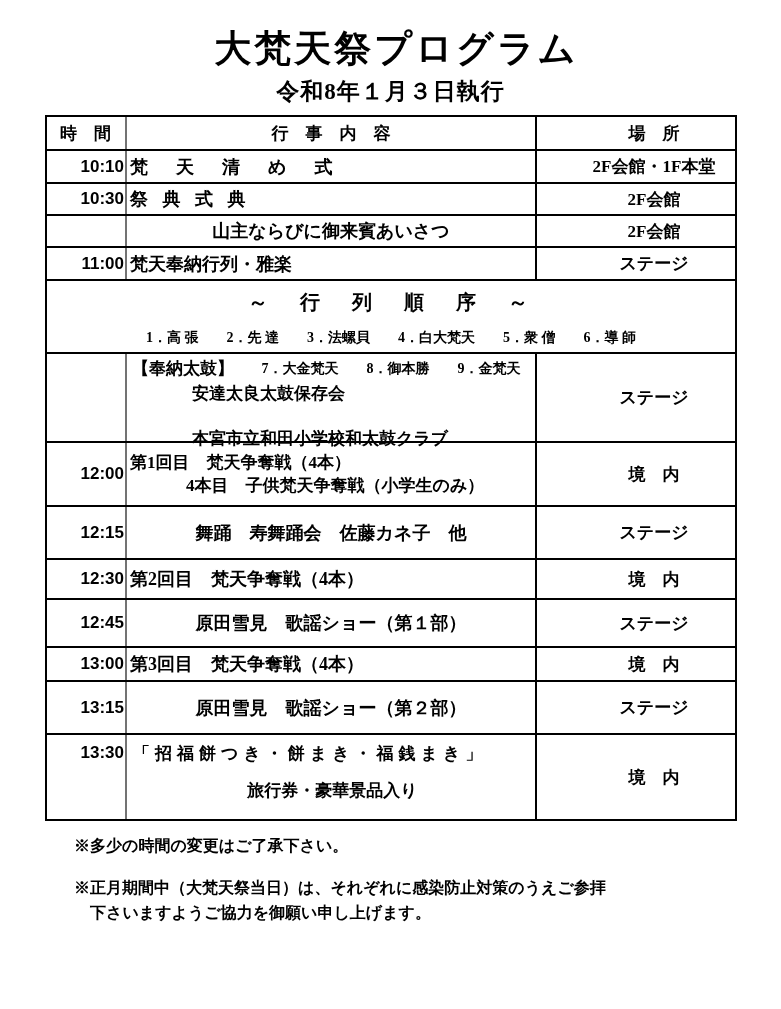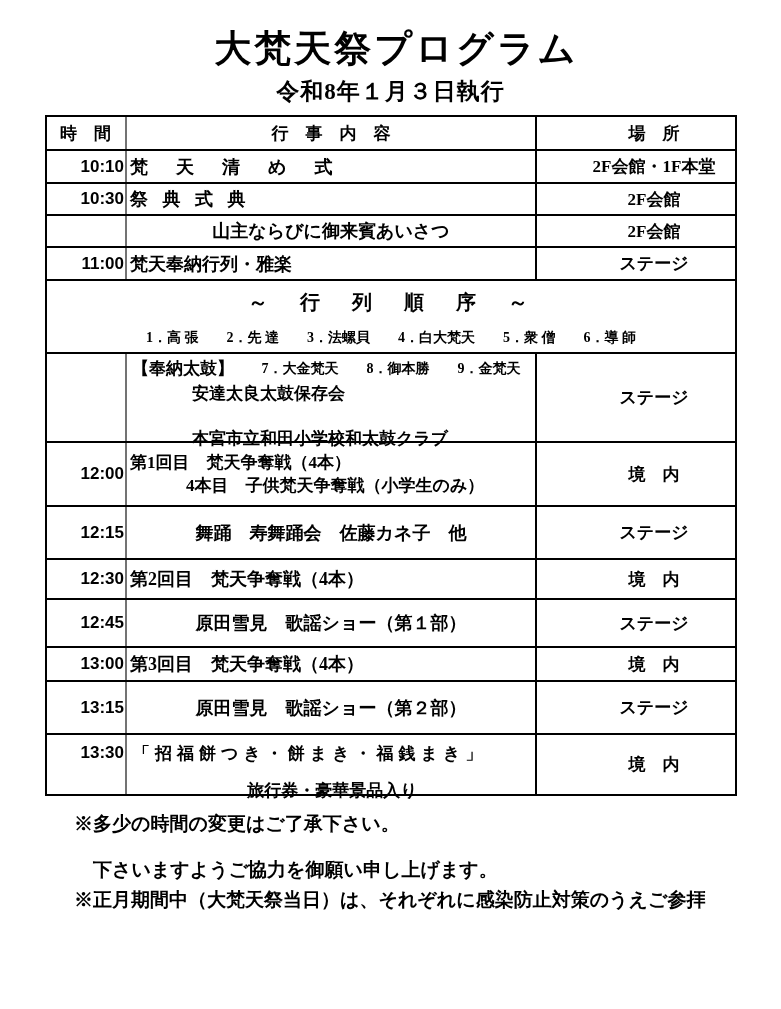--- a/index.html
+++ b/index.html
@@ -54,21 +54,21 @@
   .proc-title { font-size:20px; letter-spacing:6px; margin-top:2px; }
   .proc-line1 { font-size:14px; margin-top:13px; }
   .proc-line2 { font-size:14px; margin-top:13px; }
   .taiko-l1 { padding-left:2px; font-size:17px; }
   .taiko-l2 { padding-left:62px; font-size:17px; margin-top:2px; }
   .taiko-l3 { padding-left:62px; font-size:17px; margin-top:22px; }
   .two-l1 { font-size:17px; }
   .two-l2 { padding-left:56px; font-size:17px; }
   .mochi-l1 { font-size:17px; letter-spacing:5px; padding-left:3px; }
   .mochi-l2 { text-align:center; font-size:17px; margin-top:14px; padding-left:0; }
-  .notes { margin:13px 16px 0 74px; font-size:19px; }
+  .notes { margin:13px 16px 0 74px; font-size:16px; }
   .note1 { margin-bottom:17px; }
   .note-line { line-height:1.55; }
 </style>
 </head>
 <body>
 
 <div class="title">大梵天祭プログラム</div>
 <div class="subtitle">令和8年１月３日執行</div>
 
 <div class="tbl">
@@ -152,28 +152,28 @@
     <div class="c-event">第3回目　梵天争奪戦（4本）</div>
     <div class="c-place">境　内</div>
   </div>
 
   <div class="row" style="height:53px">
     <div class="c-time">13:15</div>
     <div class="c-event center-ev">原田雪見　歌謡ショー（第２部）</div>
     <div class="c-place">ステージ</div>
   </div>
 
-  <div class="row" style="height:61px">
+  <div class="row" style="height:86px">
     <div class="c-time" style="align-items:flex-start; padding-top:8px;">13:30</div>
     <div class="c-event" style="justify-content:flex-start; padding-top:7px;">
       <div class="mochi-l1">「招福餅つき・餅まき・福銭まき」</div>
       <div class="mochi-l2">旅行券・豪華景品入り</div>
     </div>
     <div class="c-place">境　内</div>
   </div>
 
 </div>
 
 <div class="notes">
   <div class="note1 note-line">※多少の時間の変更はご了承下さい。</div>
+  <div class="note-line">※正月期間中（大梵天祭当日）は、それぞれに感染防止対策のうえご参拝</div>
   <div class="note-line">　下さいますようご協力を御願い申し上げます。</div>
-  <div class="note-line">※正月期間中（大梵天祭当日）は、それぞれに感染防止対策のうえご参拝</div>
 </div>
 
 </body></html>

